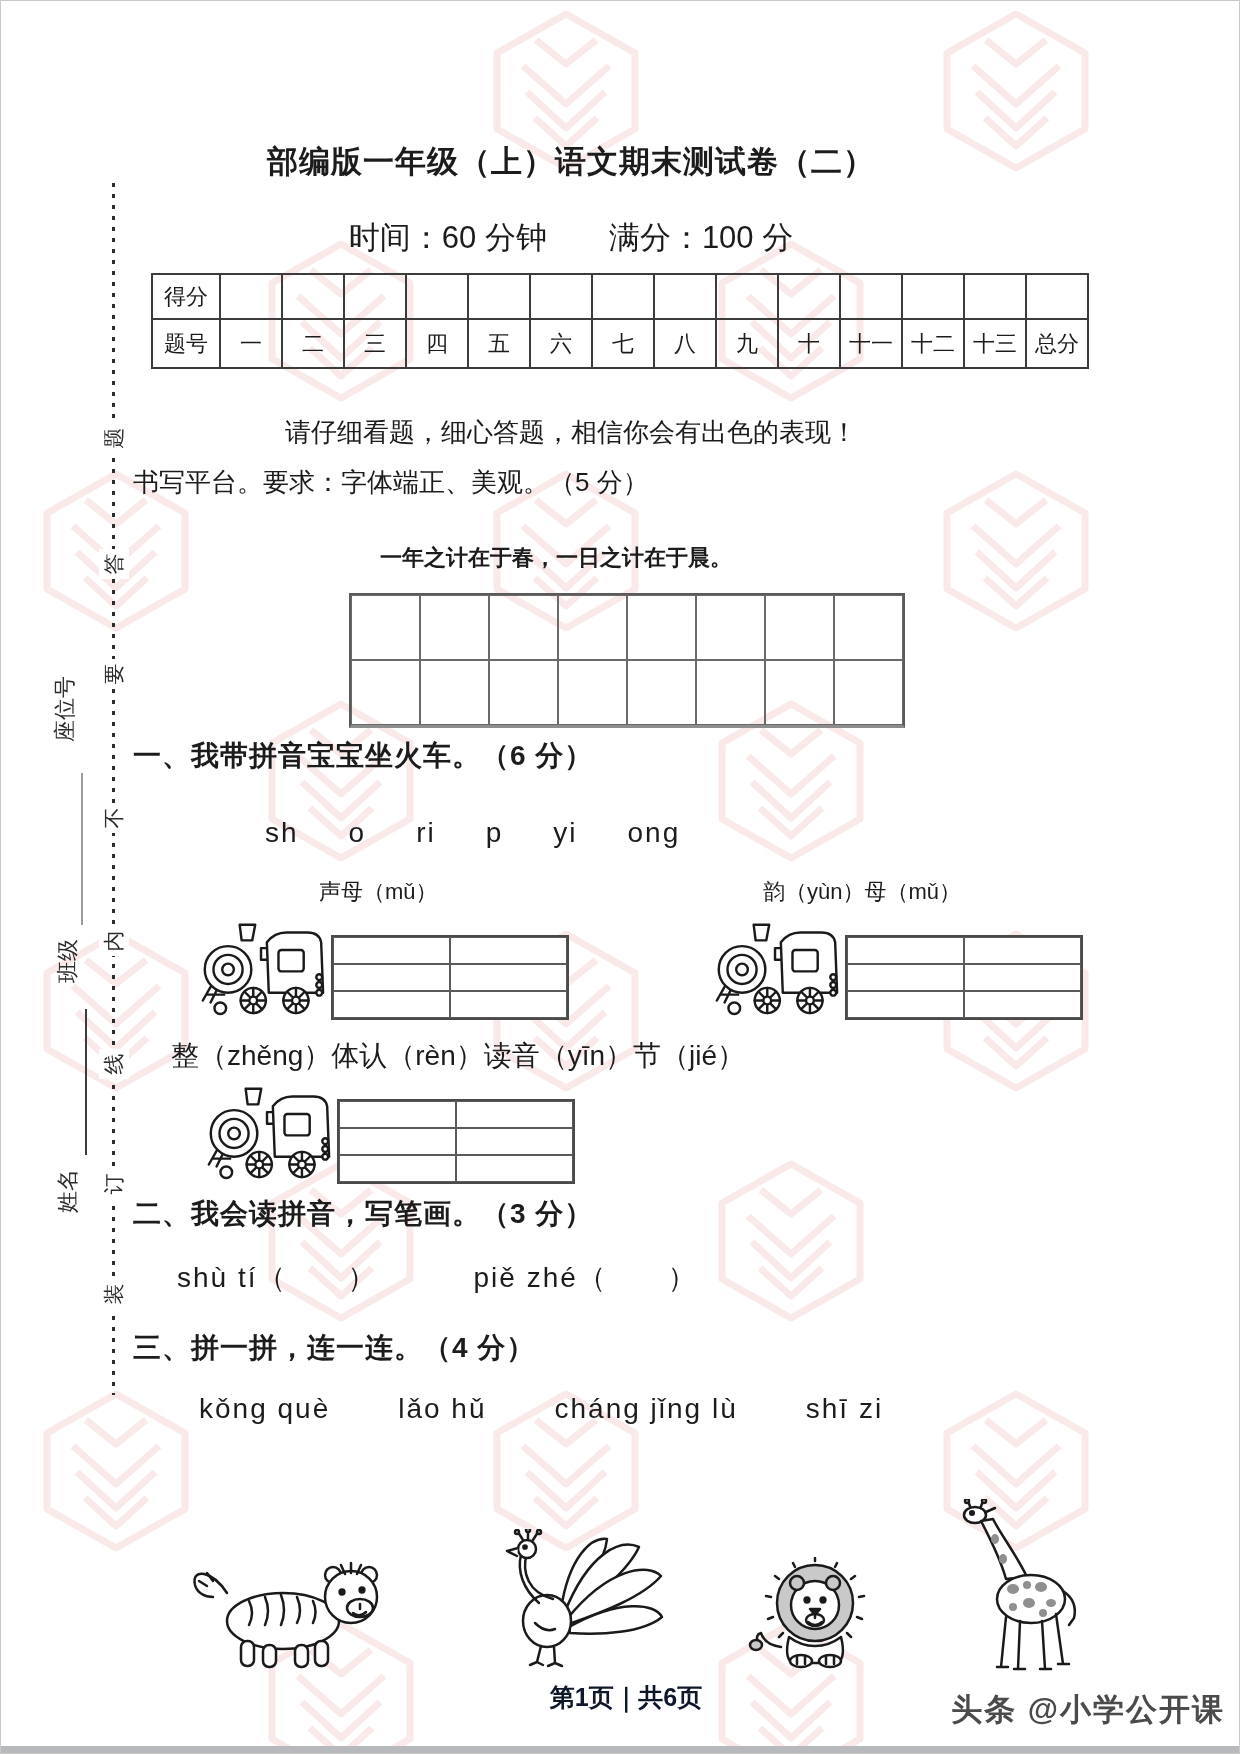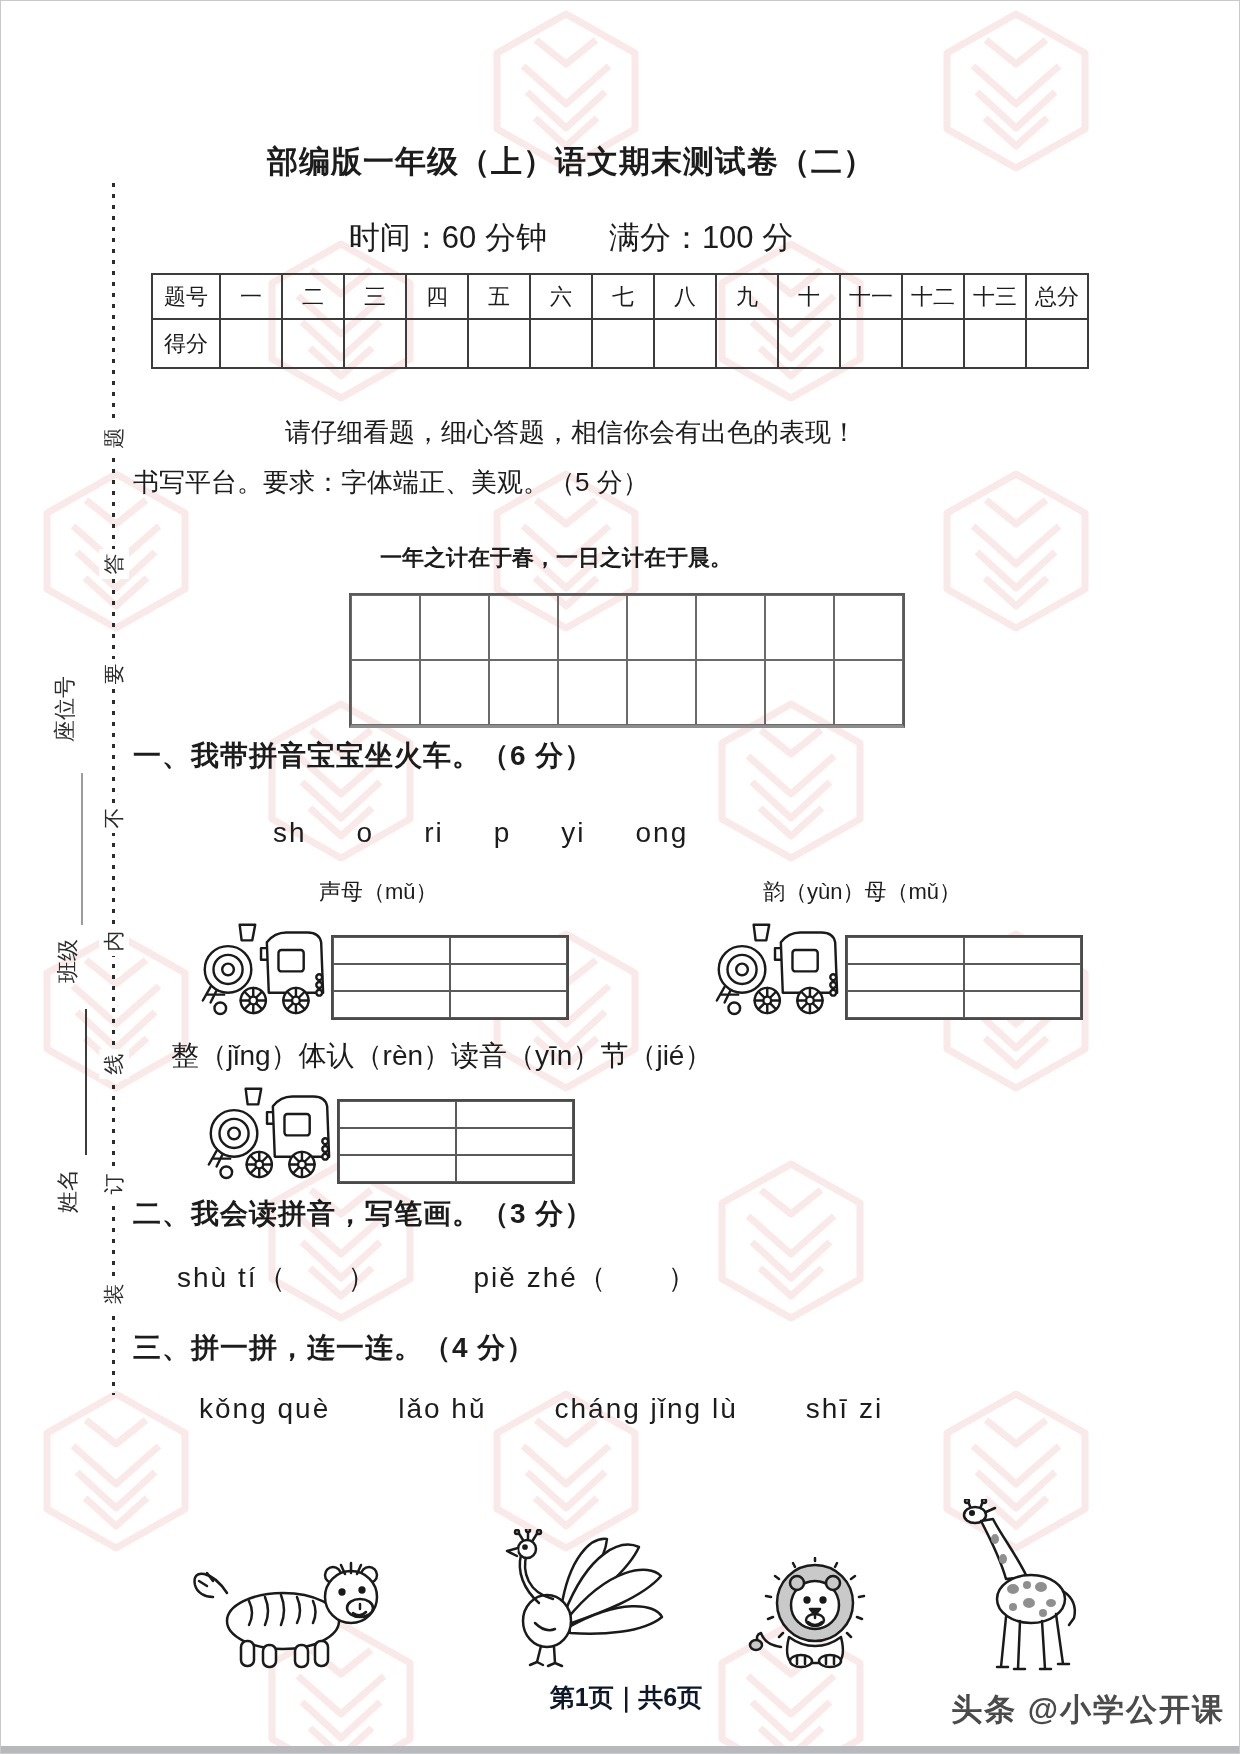--- a/index.html
+++ b/index.html
@@ -241,54 +241,54 @@
     <div class="abs blankline" style="left:80px;top:772px;height:152px;border-left:2px solid #9b9b9b;"></div>
     <div class="abs vlabel" style="left:45px;top:945px;">班级</div>
     <div class="abs blankline" style="left:84px;top:1008px;height:146px;border-left:2px solid #3c3c3c;"></div>
     <div class="abs vlabel" style="left:45px;top:1175px;">姓名</div>
 
     <div class="abs ctr title">部编版一年级（上）语文期末测试卷（二）</div>
     <div class="abs ctr subtitle">时间：60 分钟　　满分：100 分</div>
 
     <table class="score">
         <tbody>
+          <tr>
+            <td>得分</td>
+            <td></td>
+            <td></td>
+            <td></td>
+            <td></td>
+            <td></td>
+            <td></td>
+            <td></td>
+            <td></td>
+            <td></td>
+            <td></td>
+            <td></td>
+            <td></td>
+            <td></td>
+            <td></td>
+          </tr>
           <tr>
             <td>题号</td>
             <td>一</td>
             <td>二</td>
             <td>三</td>
             <td>四</td>
             <td>五</td>
             <td>六</td>
             <td>七</td>
             <td>八</td>
             <td>九</td>
             <td>十</td>
             <td>十一</td>
             <td>十二</td>
             <td>十三</td>
             <td>总分</td>
           </tr>
-          <tr>
-            <td>得分</td>
-            <td></td>
-            <td></td>
-            <td></td>
-            <td></td>
-            <td></td>
-            <td></td>
-            <td></td>
-            <td></td>
-            <td></td>
-            <td></td>
-            <td></td>
-            <td></td>
-            <td></td>
-            <td></td>
-          </tr>
         </tbody>
       </table>
 
     <div class="abs ctr encourage">请仔细看题，细心答题，相信你会有出色的表现！</div>
     <div class="abs instruction">书写平台。要求：字体端正、美观。（5 分）</div>
     <div class="abs ctr sentence">一年之计在于春，一日之计在于晨。</div>
     <div class="abs wgrid">
         <div class="cell"></div>
         <div class="cell"></div>
         <div class="cell"></div>
@@ -301,21 +301,21 @@
         <div class="cell"></div>
         <div class="cell"></div>
         <div class="cell"></div>
         <div class="cell"></div>
         <div class="cell"></div>
         <div class="cell"></div>
         <div class="cell"></div>
       </div>
 
     <div class="abs h-sec" style="top:736px;">一、我带拼音宝宝坐火车。（6 分）</div>
-    <div class="abs prow pinyin" style="left:264px;top:816px;gap:50px;margin-left:8px;">
+    <div class="abs prow pinyin" style="left:264px;top:816px;gap:50px;">
         <span>sh</span>
         <span>o</span>
         <span>ri</span>
         <span>p</span>
         <span>yi</span>
         <span>ong</span>
       </div>
     <div class="abs label-cn" style="left:318px;top:876px;">声母（mǔ）</div>
     <div class="abs label-cn" style="left:762px;top:876px;">韵（yùn）母（mǔ）</div>
 
@@ -335,21 +335,21 @@
       </svg>
     <div class="abs train-table" style="left:844px;top:934px;">
         <div class="cell"></div>
         <div class="cell"></div>
         <div class="cell"></div>
         <div class="cell"></div>
         <div class="cell"></div>
         <div class="cell"></div>
       </div>
 
-    <div class="abs label-cn" style="left:170px;top:1036px;font-size:28px;">整（jǐng）体认（rèn）读音（yīn）节（jié）</div>
+    <div class="abs label-cn" style="left:170px;top:1036px;font-size:28px;">整（zhěng）体认（rèn）读音（yīn）节（jié）</div>
     <svg class="abs train" style="left:202px;top:1082px;">
         <use href="#train-shape"></use>
       </svg>
     <div class="abs train-table" style="left:336px;top:1098px;">
         <div class="cell"></div>
         <div class="cell"></div>
         <div class="cell"></div>
         <div class="cell"></div>
         <div class="cell"></div>
         <div class="cell"></div>

